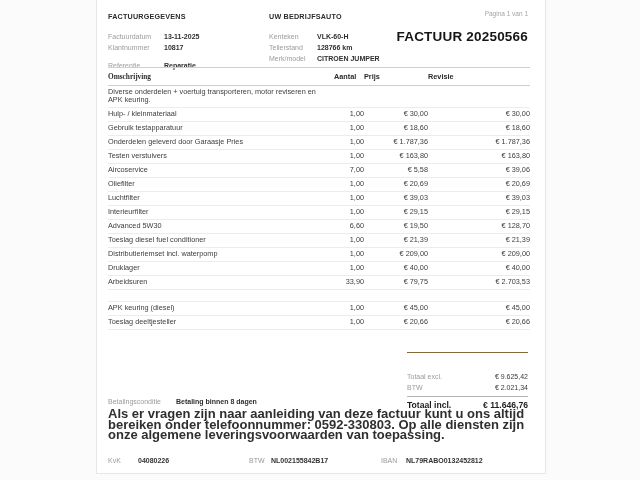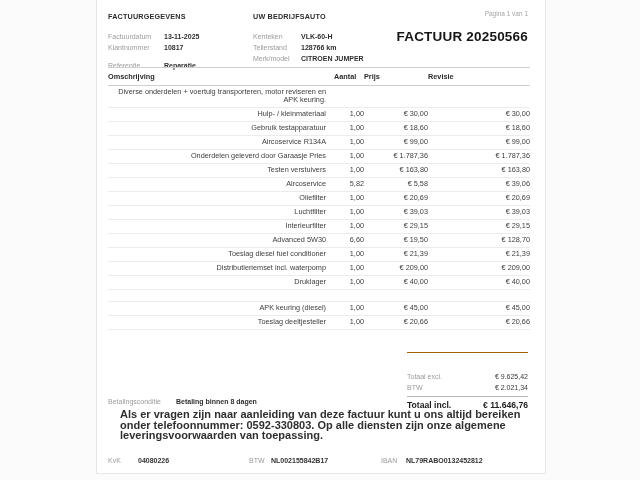--- a/index.html
+++ b/index.html
@@ -5,54 +5,54 @@
   * { margin:0; padding:0; box-sizing:border-box; }
   html,body { width:640px; height:480px; background:#fbfbfb; overflow:hidden;
               font-family:"Liberation Sans","DejaVu Sans",sans-serif; }
   .page { position:absolute; left:96px; top:0; width:450px; height:474px;
           background:#ffffff; border-left:1px solid #e7e7e7; border-right:1px solid #e7e7e7;
           border-bottom:1px solid #e7e7e7; }
 
   
   .info-block { position:absolute; top:11px; font-size:7px; line-height:11px; }
   .info-invoice { left:11px; }
-  .info-vehicle { left:156px; }
+  .info-vehicle { left:172px; }
   .section-title { font-size:7.2px; font-weight:700; color:#2b2b2b; letter-spacing:.2px; margin-bottom:9px; }
   .field-row { display:flex; }
   .info-invoice .field-label { width:56px; color:#9b9b9b; }
   .info-vehicle .field-label { width:48px; color:#9b9b9b; }
   .field-value { font-weight:700; color:#2f2f2f; }
   .reference-row { margin-top:7px; }
   .pagination { position:absolute; top:10px; right:17px; font-size:6.5px; color:#a5a5a5; }
   .invoice-title { position:absolute; top:29px; right:17px; font-size:13.5px; font-weight:700; color:#161616; letter-spacing:.2px; }
 
   
   table.items { position:absolute; left:11px; top:67px; width:422px; border-collapse:collapse; table-layout:fixed; }
   table.items th { border-top:1px solid #cfcfcf; border-bottom:1px solid #cfcfcf;
                    font-size:7.3px; font-weight:700; color:#2b2b2b; padding:3.5px 0 4px; text-align:left; }
-  table.items th:first-child { text-align:left; }
+  table.items th:first-child { text-align:left;font-family:Liberation Serif, serif; }
   table.items td { border-bottom:1px solid #ececec; font-size:7.3px; color:#3d3d3d;
                    padding:2.2px 0 2px; line-height:8.8px; vertical-align:top; text-align:right; }
-  table.items td:first-child { text-align:right; padding-right:8px; }
+  table.items td:first-child { text-align:left; padding-right:8px; }
   tr.spacer-row td { height:12px; }
 
   
   .totals { position:absolute; top:352px; right:17px; width:121px; font-size:7px;
             border-top:1px solid #a16207; padding-top:19px; }
   .totals-row { display:flex; justify-content:space-between; line-height:10.5px; }
   .totals-row .t-label { color:#9b9b9b; }
   .totals-row .t-value { color:#3a3a3a; }
   .totals-divider { border-top:1px solid #b5b5b5; margin:2.5px 0 3px; }
   .grand-row { display:flex; justify-content:space-between; font-size:8.6px; font-weight:700; color:#1d1d1d; }
 
   .payment-row { position:absolute; left:11px; top:396px; display:flex; font-size:7px; line-height:11px; }
   .payment-row .p-label { color:#9b9b9b; width:68px; }
   .payment-row .p-value { color:#2f2f2f; font-weight:700; }
 
-  .footer-note { position:absolute; left:23px; top:409px; width:421px; font-size:11px;
+  .footer-note { position:absolute; left:11px; top:409px; width:421px; font-size:13px;
                  font-weight:600; color:#2f2f2f; line-height:10.5px; }
 
   .registration { position:absolute; left:11px; top:457px; width:422px; height:12px; font-size:7px; }
   .registration span { position:absolute; top:0; white-space:nowrap; }
   .reg-label { color:#9b9b9b; }
   .reg-value { color:#333333; font-weight:600; }
   .kvk-label { left:0; } .kvk-value { left:30px; }
   .btw-label { left:141px; } .btw-value { left:163px; }
   .iban-label { left:273px; } .iban-value { left:298px; }
 </style>
@@ -124,40 +124,34 @@
       <td>€ 30,00</td>
       <td>€ 30,00</td>
     </tr>
         <tr>
       <td>Gebruik testapparatuur</td>
       <td>1,00</td>
       <td>€ 18,60</td>
       <td>€ 18,60</td>
     </tr>
         <tr>
-      <td>Aircoservice R134A</td>
-      <td>1,00</td>
-      <td>€ 99,00</td>
-      <td>€ 99,00</td>
-    </tr>
-        <tr>
       <td>Onderdelen geleverd door Garaasje Pries</td>
       <td>1,00</td>
       <td>€ 1.787,36</td>
       <td>€ 1.787,36</td>
     </tr>
         <tr>
       <td>Testen verstuivers</td>
       <td>1,00</td>
       <td>€ 163,80</td>
       <td>€ 163,80</td>
     </tr>
         <tr>
       <td>Aircoservice</td>
-      <td>5,82</td>
+      <td>7,00</td>
       <td>€ 5,58</td>
       <td>€ 39,06</td>
     </tr>
         <tr>
       <td>Oliefilter</td>
       <td>1,00</td>
       <td>€ 20,69</td>
       <td>€ 20,69</td>
     </tr>
         <tr>
@@ -188,20 +182,26 @@
       <td>Distributieriemset incl. waterpomp</td>
       <td>1,00</td>
       <td>€ 209,00</td>
       <td>€ 209,00</td>
     </tr>
         <tr>
       <td>Druklager</td>
       <td>1,00</td>
       <td>€ 40,00</td>
       <td>€ 40,00</td>
+    </tr>
+        <tr>
+      <td>Arbeidsuren</td>
+      <td>33,90</td>
+      <td>€ 79,75</td>
+      <td>€ 2.703,53</td>
     </tr>
         <tr class="spacer-row">
       <td></td>
       <td></td>
       <td></td>
       <td></td>
     </tr>
         <tr>
       <td>APK keuring (diesel)</td>
       <td>1,00</td>

